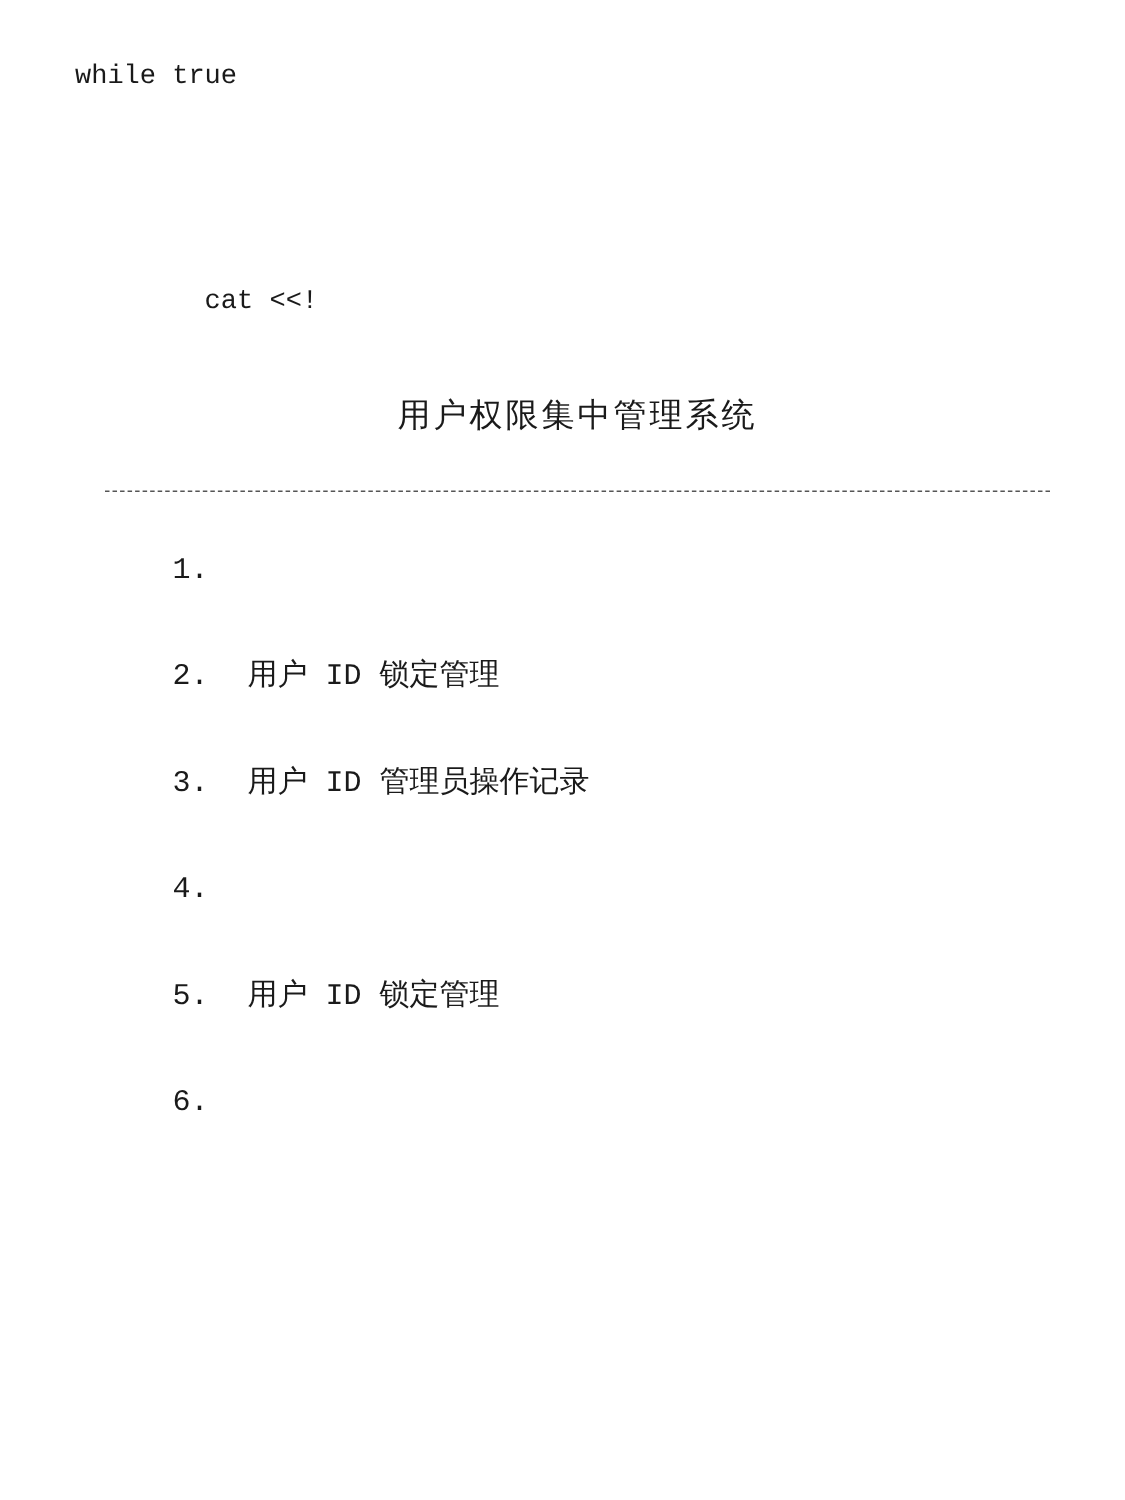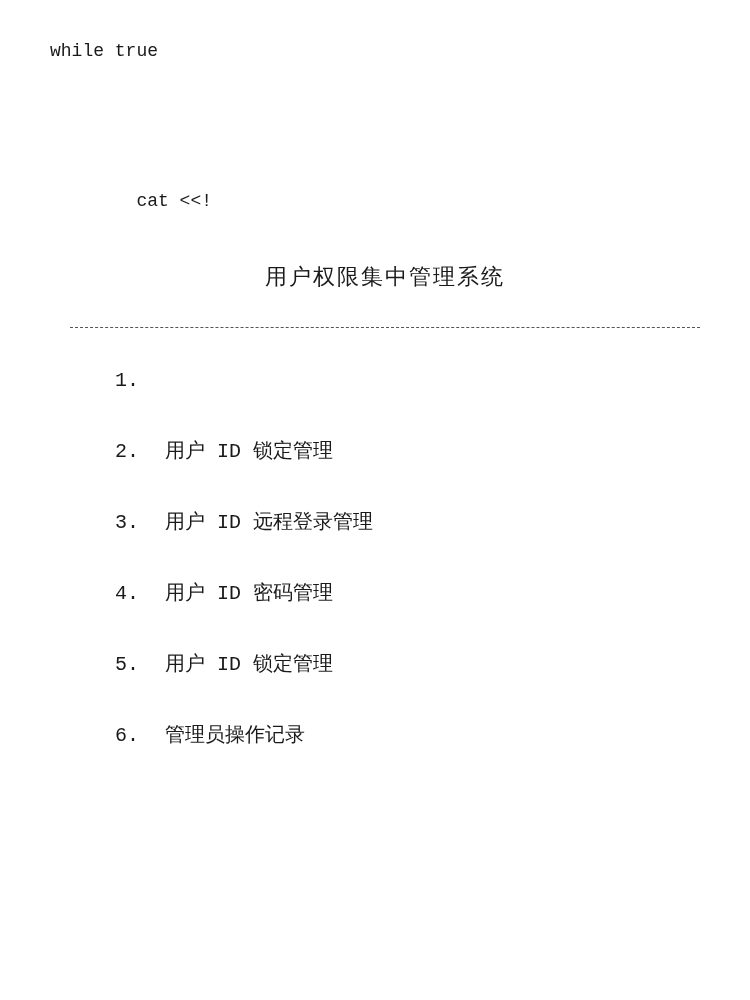--- a/index.html
+++ b/index.html
@@ -94,27 +94,25 @@
 <ul class="menu-list">
 <li class="menu-item">
       <span class="menu-number">1.</span>
     </li>
     <li class="menu-item">
       <span class="menu-number">2.</span>
       <span>用户 ID 锁定管理</span>
     </li>
     <li class="menu-item">
       <span class="menu-number">3.</span>
-      <span>用户 ID 远程登录管理</span>
+      <span>用户 ID 管理员操作记录</span>
     </li>
     <li class="menu-item">
       <span class="menu-number">4.</span>
-      <span>用户 ID 密码管理</span>
     </li>
     <li class="menu-item">
       <span class="menu-number">5.</span>
       <span>用户 ID 锁定管理</span>
     </li>
     <li class="menu-item">
       <span class="menu-number">6.</span>
-      <span>管理员操作记录</span>
     </li>
   </ul>
 
 </body></html>

